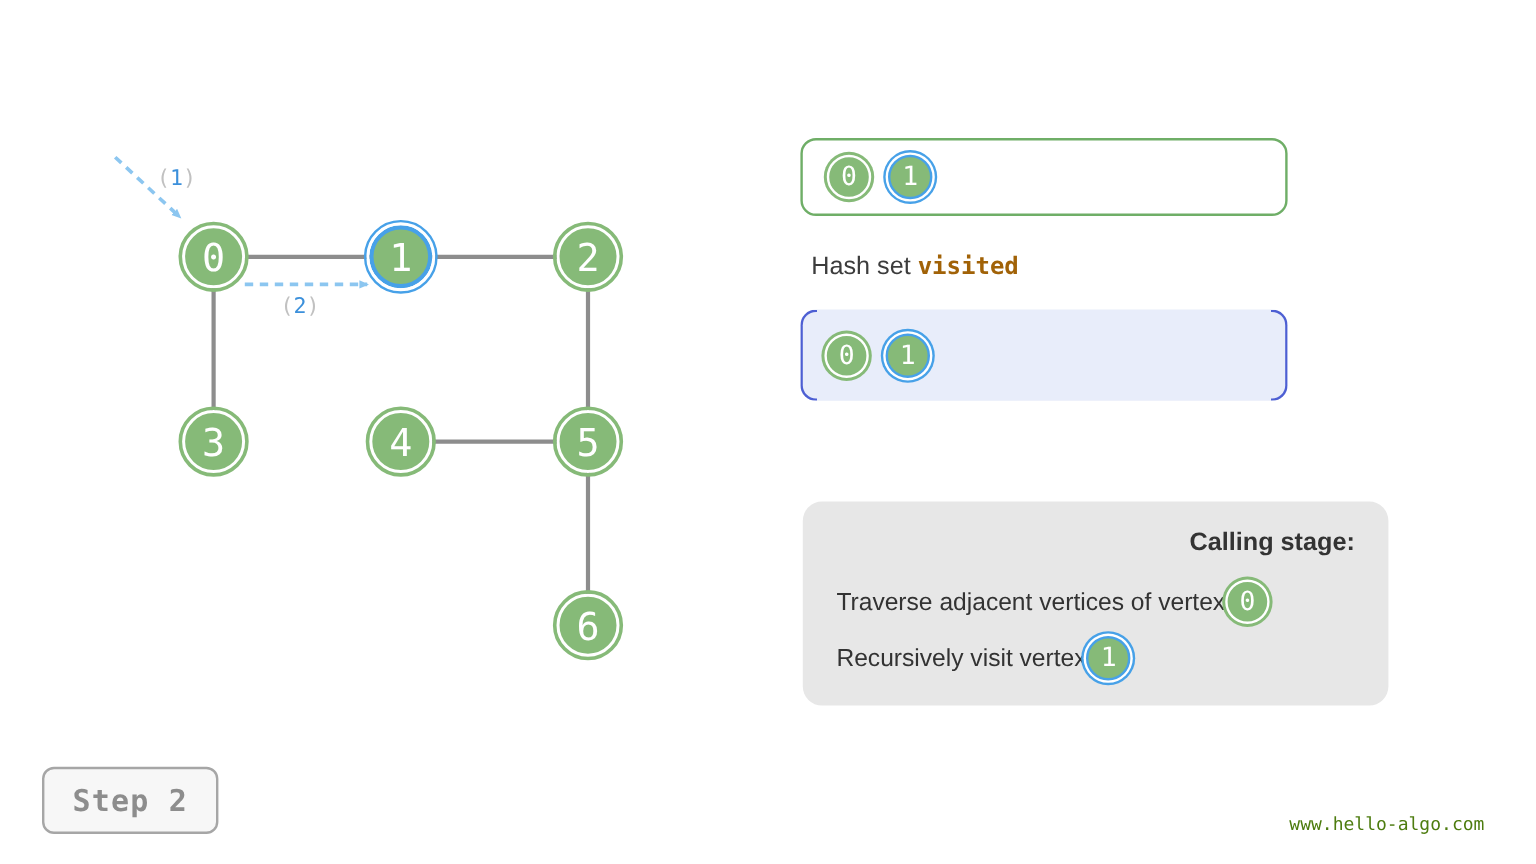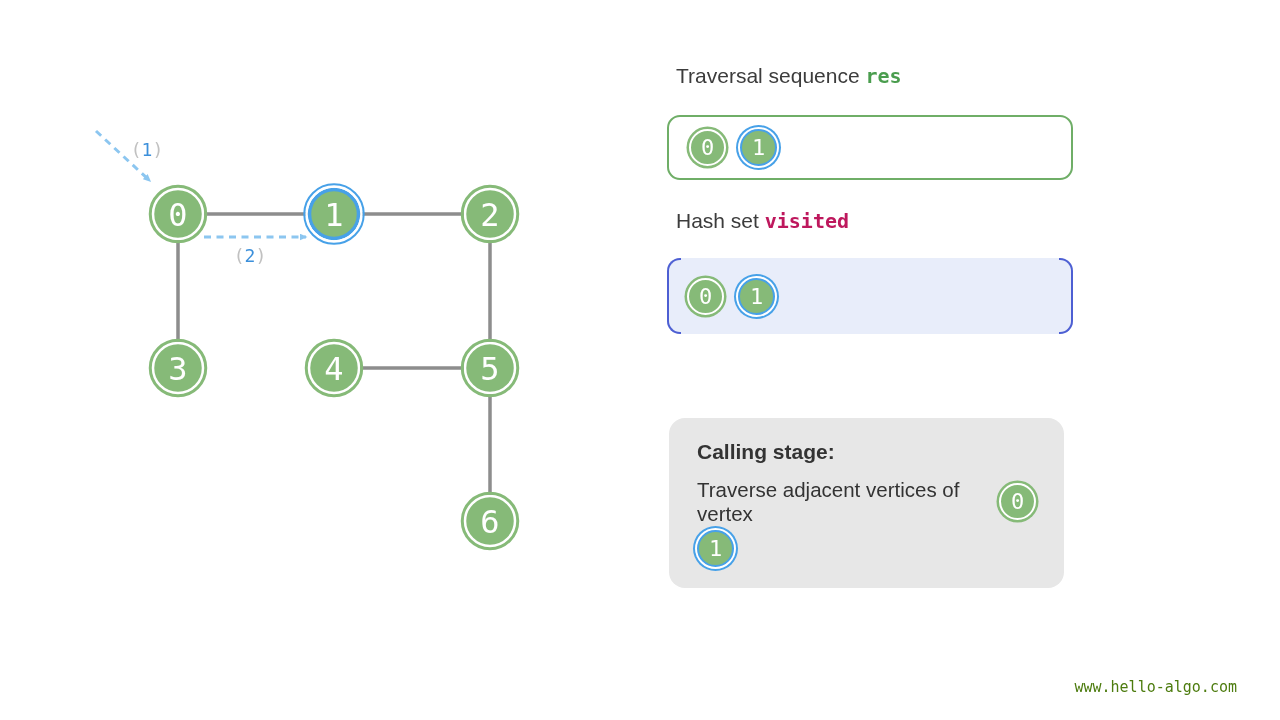--- a/index.html
+++ b/index.html
@@ -10,41 +10,41 @@
   #graph-svg{position:absolute;left:0;top:0;}
   .arrow-label{position:absolute;transform:translate(-50%,-50%);
                font-family:"DejaVu Sans Mono",monospace;font-size:18px;white-space:nowrap;}
   .arrow-label .paren{color:#C1C1C1;}
   .arrow-label .num{color:#3C90DB;}
 
   
   .panel-title{position:absolute;font-size:21px;color:#3C3C3C;white-space:nowrap;}
   .panel-title .code{font-family:"DejaVu Sans Mono",monospace;font-weight:bold;font-size:20px;}
   .code-green{color:#4A9D4E;}
-  .code-blue{color:#be185d;}
+  .code-blue{color:#a16207;}
 
   .seq-box{position:absolute;left:667px;top:115px;width:406px;height:65px;box-sizing:border-box;
            border:2px solid #6FAE67;border-radius:13px;background:#fff;
            display:flex;align-items:center;padding-left:20px;gap:14px;}
 
   .hash-box{position:absolute;left:667px;top:258px;width:406px;height:76px;box-sizing:border-box;
             border-radius:13px;background:#E8EDFA;
             display:flex;align-items:center;padding-left:20px;gap:14px;}
   .bracket{position:absolute;top:0;bottom:0;width:14px;box-sizing:border-box;}
   .bracket.left{left:0;border:2.5px solid #4D5FD3;border-right:none;border-radius:13px 0 0 13px;}
   .bracket.right{right:0;border:2.5px solid #4D5FD3;border-left:none;border-radius:0 13px 13px 0;}
 
   .badge{width:33px;height:33px;border-radius:50%;background:#86BA78;border:2.5px solid #ffffff;
          box-shadow:0 0 0 2.5px #86BA78;color:#fff;flex:0 0 auto;
          font-family:"DejaVu Sans Mono",monospace;font-size:22px;
          display:flex;align-items:center;justify-content:center;}
   .badge.visited{border-color:#47A1E8;box-shadow:0 0 0 2px #ffffff,0 0 0 4px #47A1E8;}
 
-  .calling-box{position:absolute;left:669px;top:418px;width:395px;height:170px;box-sizing:border-box;
-               background:#E7E7E7;border-radius:16px;padding:22px 28px 16px 28px;}
+  .calling-box{position:absolute;left:669px;top:418px;width:488px;height:170px;box-sizing:border-box;
+               background:#E7E7E7;border-radius:16px;padding:22px 28px 16px 28px;text-align:right;}
   .calling-title{font-size:21px;font-weight:bold;color:#333333;margin-bottom:14px;}
   .calling-line{display:flex;align-items:center;font-size:20.5px;color:#333333;height:47px;}
 
   
   .step-button{position:absolute;left:35px;top:639px;width:147px;height:56px;box-sizing:border-box;
                border:2px solid #A6A6A6;border-radius:10px;background:#F7F7F7;
                color:#8D8D8D;font-family:"DejaVu Sans Mono",monospace;font-weight:bold;font-size:25px;
                display:flex;align-items:center;justify-content:center;letter-spacing:1px;}
   .watermark{position:absolute;right:43px;top:678px;color:#4d7c0f;
              font-family:"DejaVu Sans Mono",monospace;font-size:15px;}
@@ -109,24 +109,20 @@
           <circle cx="490" cy="521" r="27.75" fill="none" stroke="#86BA78" stroke-width="3"></circle>
           <text x="490" y="522" text-anchor="middle" dominant-baseline="central" fill="#ffffff" font-size="32" font-family="&quot;DejaVu Sans Mono&quot;,monospace">6</text>
         </g>
       </g>
   </svg>
   <div id="labels-layer">
       <span class="arrow-label" style="left: 147px; top: 149px;"><span class="paren">(</span><span class="num">1</span><span class="paren">)</span></span>
       <span class="arrow-label" style="left: 250px; top: 255px;"><span class="paren">(</span><span class="num">2</span><span class="paren">)</span></span>
     </div>
 
-  <div class="panel-title" style="left:676px;top:64px;">
-    <span>Traversal sequence </span>
-    <span class="code code-green">res</span>
-  </div>
   <div class="seq-box" id="res-box">
       <div class="badge">0</div>
       <div class="badge visited">1</div>
     </div>
 
   <div class="panel-title" style="left:676px;top:209px;">
     <span>Hash set </span>
     <span class="code code-blue">visited</span>
   </div>
   <div class="hash-box" id="hash-box">
@@ -137,20 +133,22 @@
     </div>
 
   <div class="calling-box">
     <div class="calling-title">Calling stage:</div>
     <div id="calling-lines">
         <div class="calling-line">
           <span>Traverse adjacent vertices of vertex</span>
           <div class="badge">0</div>
         </div>
         <div class="calling-line">
+          <span>Recursively visit vertex</span>
           <div class="badge visited">1</div>
         </div>
       </div>
   </div>
 
+  <div class="step-button">Step 2</div>
   <div class="watermark">www.hello-algo.com</div>
 
 </div>
 
 </body></html>

